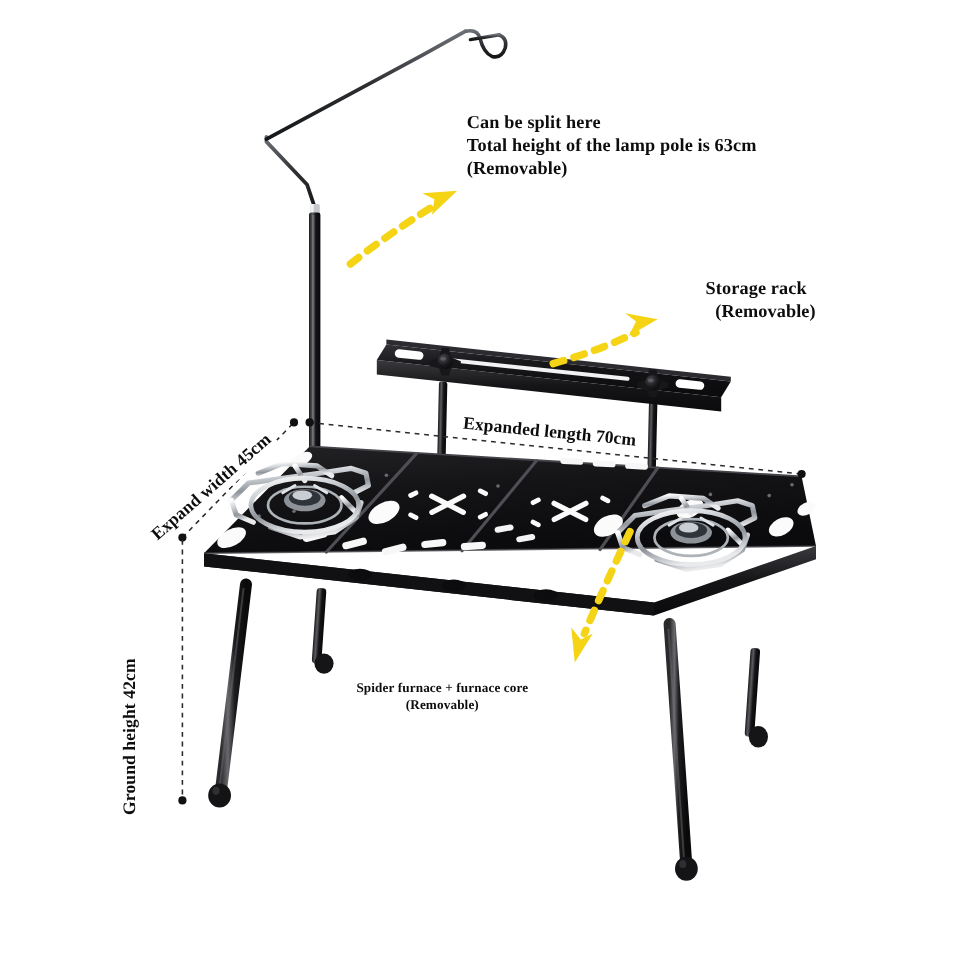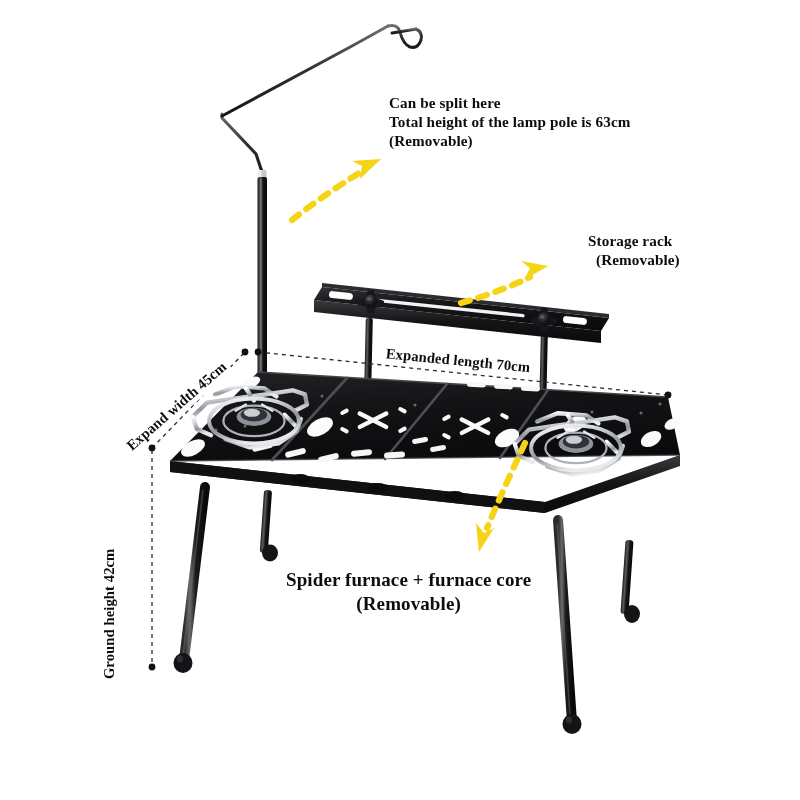--- a/index.html
+++ b/index.html
@@ -43,23 +43,23 @@
     font-size: 15.2px;
   }
   #label-storage {
     left: 588px;
     top: 232px;
     font-size: 15.2px;
     text-align: left;
   }
   #label-storage .l2 { display: block; padding-left: 8px; }
   #label-furnace {
-    left: 286px;
+    left: 297px;
     top: 568px;
-    font-size: 19px;
+    font-size: 11px;
     text-align: center;
   }
   #label-furnace .l2 { display: block; }
   #label-length {
     left: 384px;
     top: 343px;
     font-size: 14.6px;
     transform: rotate(5.6deg);
     transform-origin: 0 50%;
     background: #ffffff;

